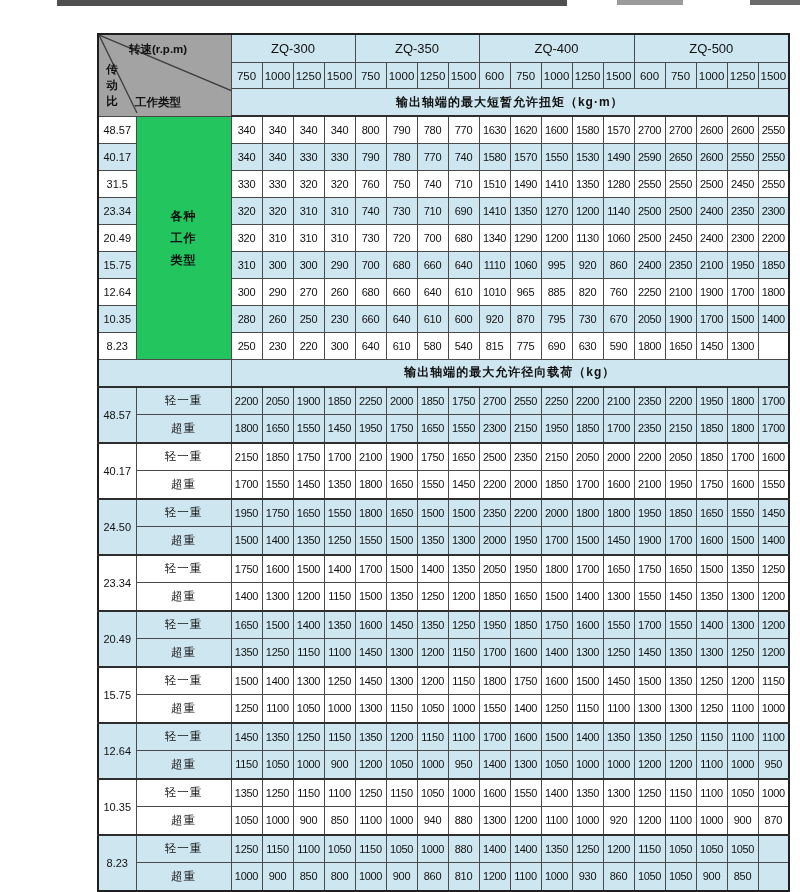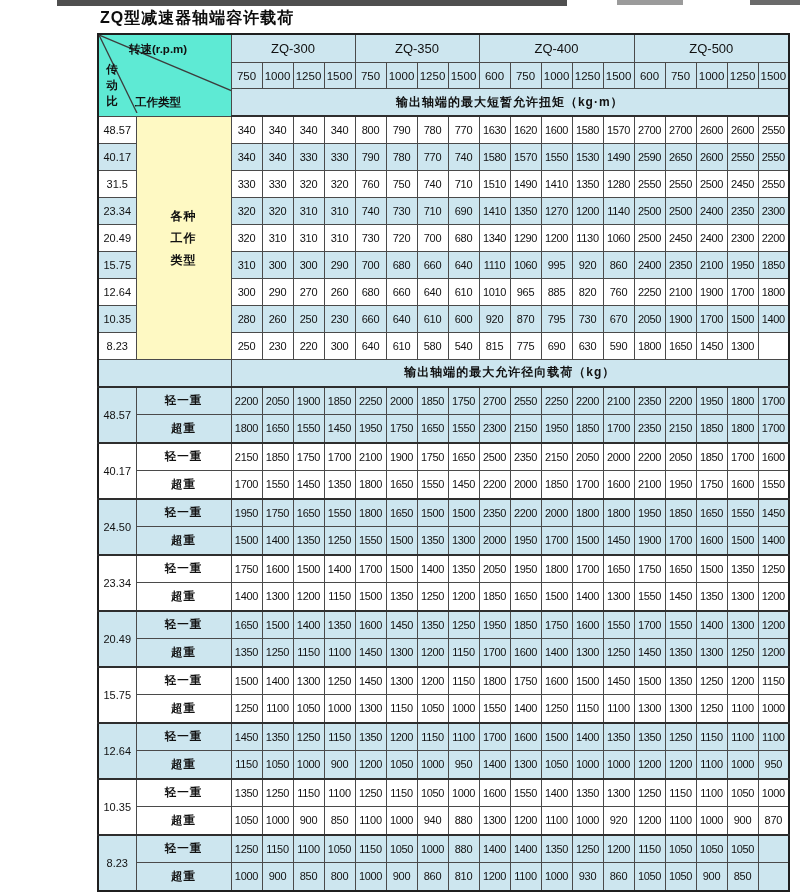--- a/index.html
+++ b/index.html
@@ -10,48 +10,47 @@
               letter-spacing:1px;color:#0d0d0d;}
   table.main{position:absolute;left:97px;top:33px;border-collapse:collapse;table-layout:fixed;
              width:691px;border:2px solid #1f1f1f;background:#cde6ef;}
   td,th{border:1px solid #4a4a4a;padding:0;text-align:center;vertical-align:middle;
         font-weight:normal;font-size:11px;overflow:hidden;white-space:nowrap;}
   .accent{background:#cde6ef;}
   .light{background:#ffffff;}
   .model-cell{font-size:13px;background:#cde6ef;height:27px;}
   .speed-cell{font-size:11.5px;background:#cde6ef;height:25px;}
   .sec-header{font-size:12px;font-weight:bold;background:#cde6ef;height:26px;letter-spacing:1px;}
-  .corner{position:relative;background:#5eead4;padding:0;}
+  .corner{position:relative;background:#a3a3a3;padding:0;}
   .corner .lbl-top{position:absolute;top:7px;left:30px;font-size:11.5px;font-weight:bold;}
   .corner .lbl-mid{position:absolute;bottom:6px;left:36px;font-size:11.5px;font-weight:bold;text-align:right;}
   .corner .lbl-left{position:absolute;top:27px;left:6px;width:14px;display:flex;
                     flex-direction:column;gap:1px;font-size:11.5px;font-weight:bold;line-height:15px;}
   .corner svg{position:absolute;top:0;left:0;}
   .ratio-cell{font-size:11px;}
-  .worktype-cell{background:#fef9c3;font-size:12px;font-weight:bold;line-height:22px;letter-spacing:1px;}
-  .rowlabel-cell{font-size:11.5px;font-weight:bold;letter-spacing:1px;}
+  .worktype-cell{background:#22c55e;font-size:12px;font-weight:bold;line-height:22px;letter-spacing:1px;}
+  .rowlabel-cell{font-size:11.5px;font-weight:normal;letter-spacing:1px;}
   .num{font-size:11px;letter-spacing:-0.3px;}
   tbody#sec1-body tr{height:27px;}
   tbody#sec2-body tr{height:28px;}
   tr.grp-start td,tr.grp-start th{border-top:2px solid #2e2e2e;}
   thead tr:last-child th{border-bottom:2px solid #2e2e2e;border-radius:11px;}
   tr.sec2-head td,tr.sec2-head th{border-bottom:2px solid #2e2e2e;height:26px;margin-left:44px;}
 </style>
 </head>
 <body>
 
 <div class="page">
 
   <div id="topbars">
       <div class="topbar" style="left: 57px; top: 0px; width: 510px; height: 6px; background: rgb(79, 79, 79);"></div>
       <div class="topbar" style="left: 617px; top: 0px; width: 66px; height: 5px; background: rgb(155, 155, 155);"></div>
       <div class="topbar" style="left: 750px; top: 0px; width: 50px; height: 5px; background: rgb(106, 106, 106);"></div>
     </div>
 
-  <div class="page-title">ZQ型减速器轴端容许载荷</div>
 
   <table class="main">
     <colgroup id="cols">
         <col style="width: 38px;">
         <col style="width: 95px;">
         <col style="width: 31px;">
         <col style="width: 31px;">
         <col style="width: 31px;">
         <col style="width: 31px;">
         <col style="width: 31px;">

